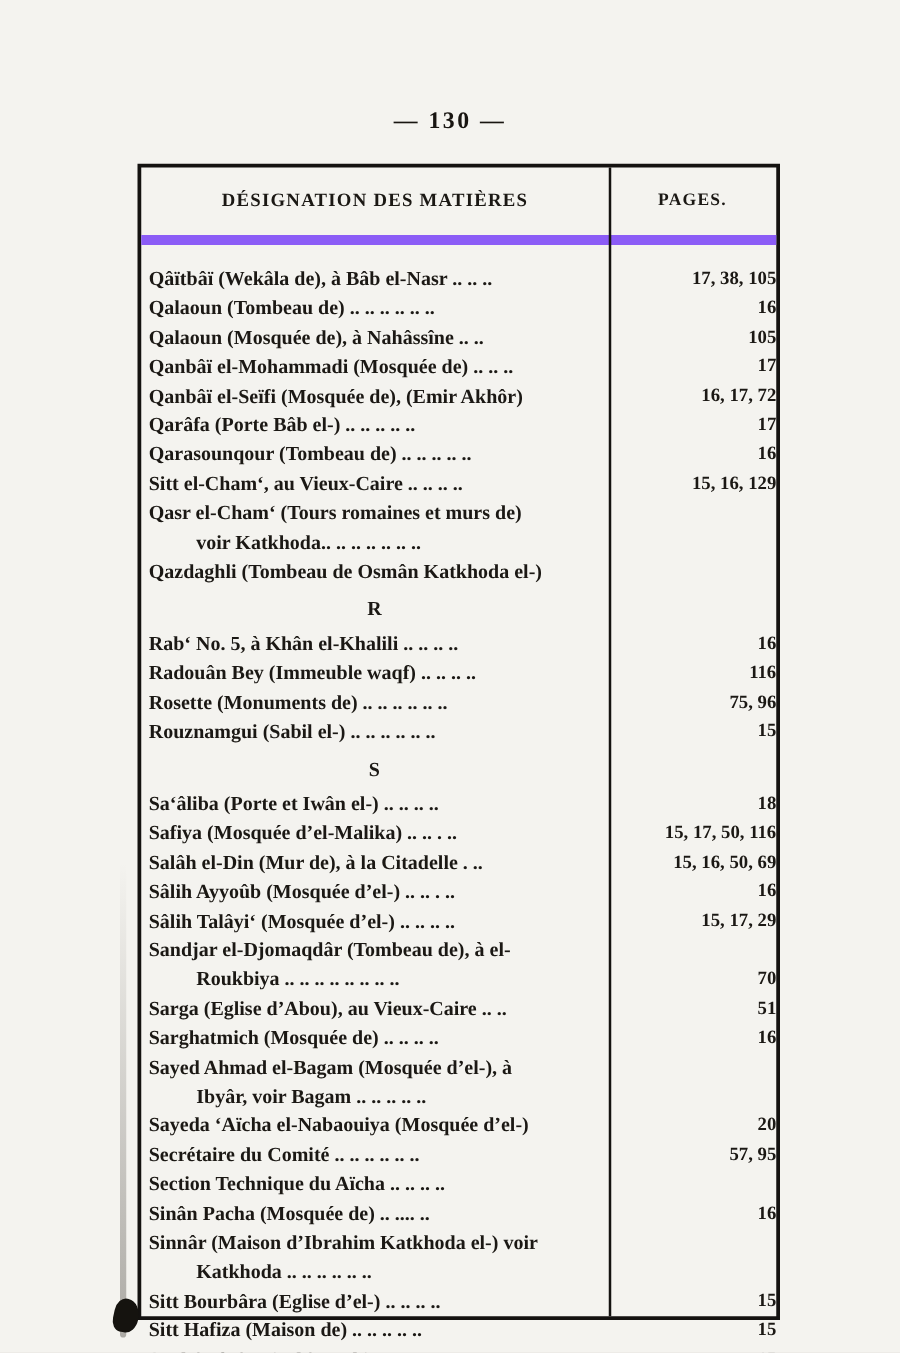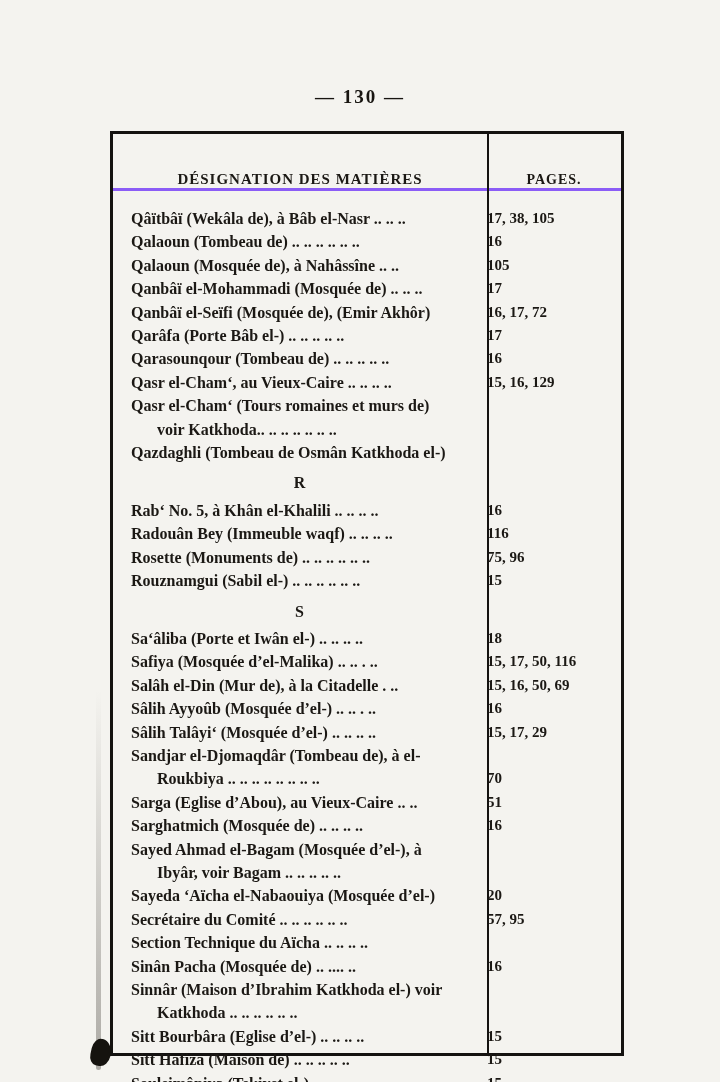--- a/index.html
+++ b/index.html
@@ -41,22 +41,22 @@
     position: absolute;
     top: 0;
     bottom: 0;
     left: 374px;
     width: 2px;
     background: #141210;
   }
   .table-header {
     display: flex;
     height: 54px;
-    border-bottom: 3px solid #8b5cf6;
-    align-items: flex-end;
+    border-bottom: 8px solid #8b5cf6;
+    align-items: center;
   }
   .header-left {
     width: 374px;
     text-align: center;
     font-size: 15px;
     font-weight: bold;
     letter-spacing: 1px;
   }
   .header-right {
     flex: 1;
@@ -70,31 +70,31 @@
   }
   .row {
     display: flex;
     line-height: 23.4px;
     font-size: 16px;
     font-weight: bold;
   }
   .entry-text {
     width: 374px;
     box-sizing: border-box;
-    padding-left: 18px;
+    padding-left: 6px;
     padding-right: 6px;
     white-space: nowrap;
     overflow: hidden;
   }
   .entry-text.indent {
     padding-left: 44px;
   }
   .entry-pages {
     flex: 1;
-    text-align: left;
+    text-align: right;
     font-size: 15px;
   }
   .section-row {
     margin: 7px 0 4px 0;
   }
   .section-letter {
     width: 374px;
     text-align: center;
     font-size: 16px;
     letter-spacing: 1px;
@@ -153,21 +153,21 @@
         </div>
         <div class="row entry-row">
           <span class="entry-text">Qarâfa (Porte Bâb el-) ..  ..  ..  ..  ..</span>
           <span class="entry-pages">17</span>
         </div>
         <div class="row entry-row">
           <span class="entry-text">Qarasounqour (Tombeau de) ..  ..  ..  ..  ..</span>
           <span class="entry-pages">16</span>
         </div>
         <div class="row entry-row">
-          <span class="entry-text">Qasr el-Cham‘, au Vieux-Caire ..  ..  ..  ..</span>
+          <span class="entry-text">Sitt el-Cham‘, au Vieux-Caire ..  ..  ..  ..</span>
           <span class="entry-pages">15, 16, 129</span>
         </div>
         <div class="row entry-row">
           <span class="entry-text">Qasr el-Cham‘ (Tours romaines et murs de)</span>
         </div>
         <div class="row entry-row">
           <span class="entry-text indent">voir Katkhoda..  ..  ..  ..  ..  ..  ..</span>
           <span class="entry-pages"></span>
         </div>
         <div class="row entry-row">

